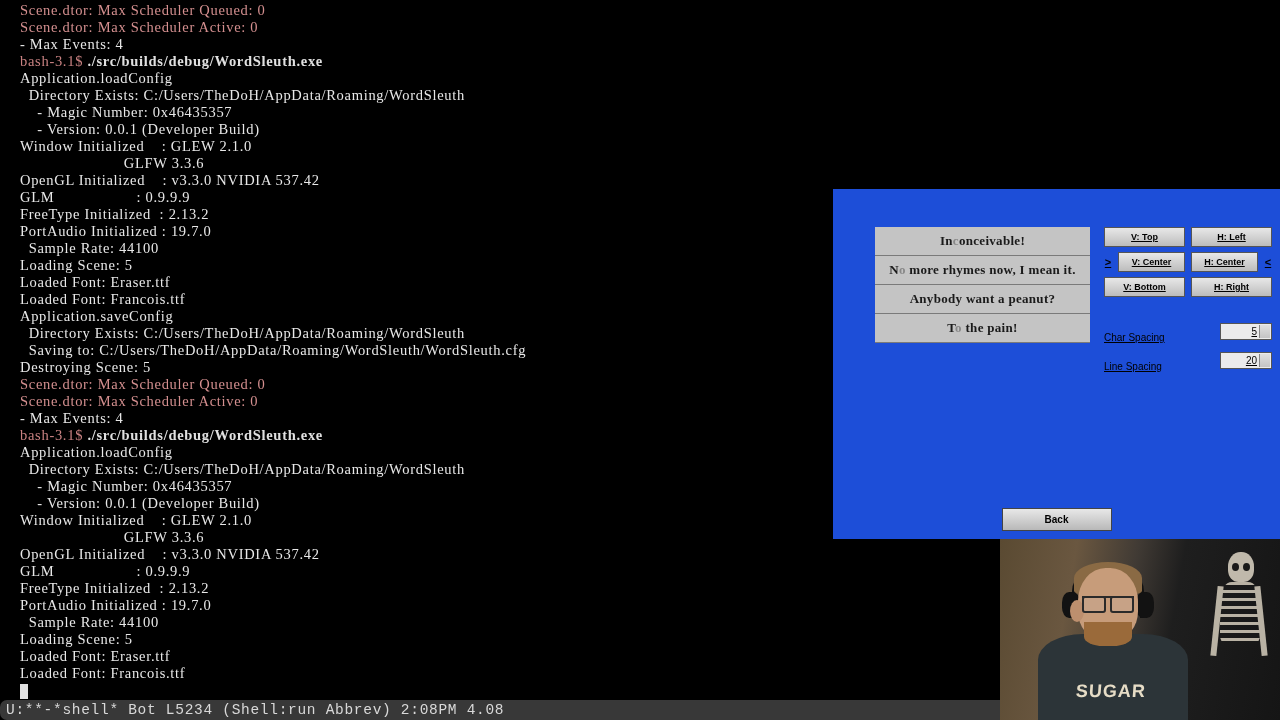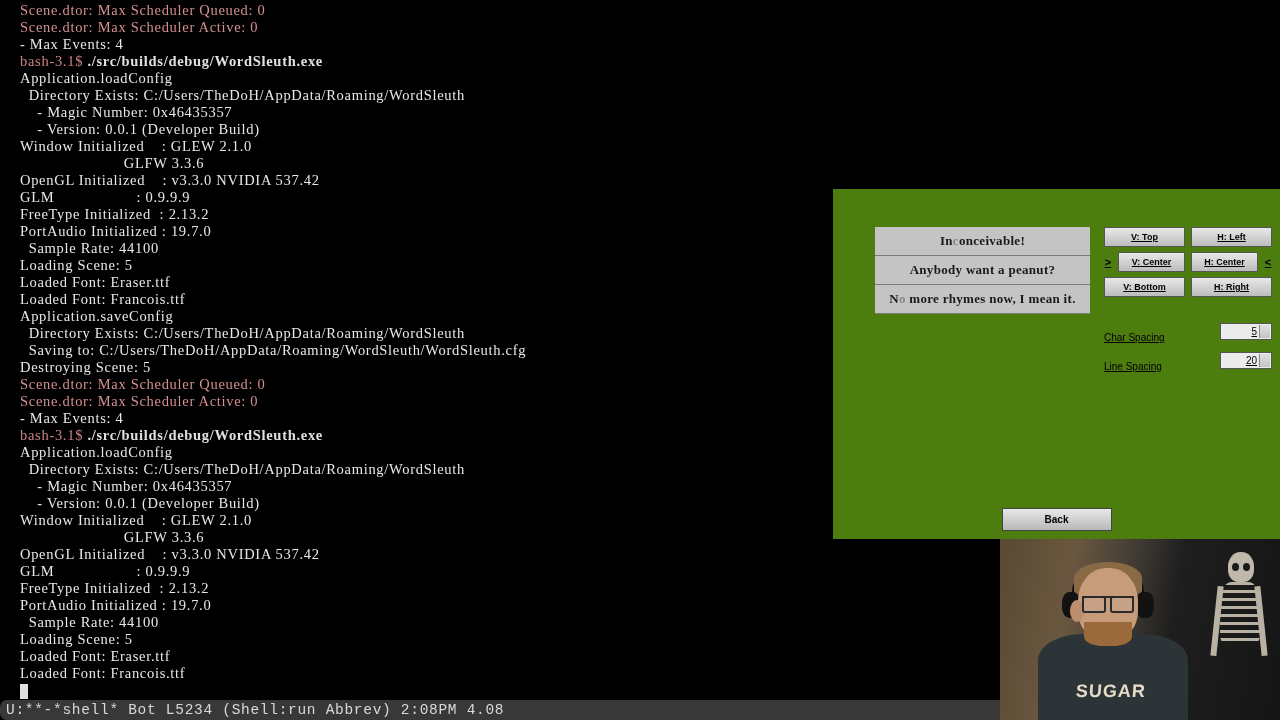--- a/index.html
+++ b/index.html
@@ -2,21 +2,21 @@
 <html><head>
 <meta charset="utf-8">
 <style>
   * { margin:0; padding:0; box-sizing:border-box; }
   body { width:1280px; height:720px; background:#000; font-family:"Courier New",monospace; overflow:hidden; position:relative; }
   .terminal { position:absolute; top:0; left:14px; width:1280px; height:619px; background:#000; color:#e8e8e8; font-size:14.5px; line-height:17px; padding:2px 6px; white-space:pre; letter-spacing:0.7px;font-family:Liberation Serif, serif; }
   .pink { color:#d48f8f; }
   .prompt { color:#c98282; }
   .cmd { color:#e0e0e0; font-weight:bold; }
   .statusbar { position:absolute; left:0; bottom:0; width:1280px; height:20px; background:#383838; color:#d8d8d8; font-size:14.5px; line-height:20px; padding:0 6px; letter-spacing:0.7px;border-radius:7px; }
-  .app-window { position:absolute; top:189px; left:833px; width:447px; height:350px; background:#4d7c0f; }
+  .app-window { position:absolute; top:189px; left:833px; width:447px; height:350px; background:#1d4ed8; }
   .text-panel { position:absolute; top:38px; left:42px; width:215px; }
   .text-item { background:#c4c4c4; color:#1a1a1a; border-bottom:1px solid #7a7a7a; font-family:Georgia,serif; font-weight:bold; font-size:13px; text-align:center; padding:6px 4px; letter-spacing:0.3px; }
   .text-item .mark { color:#888; }
   .controls { position:absolute; top:38px; right:8px; width:168px; font-family:Arial,sans-serif;text-decoration:underline; }
   .btn-row { display:flex; gap:6px; margin-bottom:5px; }
   .btn-row.arrows { align-items:center; }
   .btn-row .arrow { color:#000; font-size:11px; font-weight:bold; width:8px; text-align:center; }
   .mini-btn { flex:1; background:linear-gradient(#e8e8e8,#bcbcbc); border:1px solid #555; font-size:9px; font-weight:bold; text-align:center; padding:4px 0; cursor:pointer; color:#000; }
   .spacer { height:18px; }
   .numrow { display:flex; align-items:center; margin-bottom:6px; }
@@ -93,22 +93,23 @@
 <span class="">Loading Scene: 5</span>
 <span class="">Loaded Font: Eraser.ttf</span>
 <span class="">Loaded Font: Francois.ttf</span>
 <span class="cursor-line"></span></div>
 
 <div class="statusbar">U:**-*shell*      Bot L5234  (Shell:run Abbrev) 2:08PM 4.08</div>
 
 <div class="app-window">
   <div class="text-panel" id="textpanel">
       <div class="text-item">In<span class="mark">c</span>onceivable!</div>
+      <div class="text-item">N<span class="mark">o</span> more rhymes now, I mean it.</div>
       <div class="text-item">Anybody want a peanut?</div>
-      <div class="text-item">N<span class="mark">o</span> more rhymes now, I mean it.</div>
+      <div class="text-item">T<span class="mark">o</span> the pain!</div>
     </div>
   <div class="controls">
     <div class="btn-row">
       <div class="mini-btn">V: Top</div>
       <div class="mini-btn">H: Left</div>
     </div>
     <div class="btn-row arrows">
       <span class="arrow">&gt;</span>
       <div class="mini-btn">V: Center</div>
       <div class="mini-btn">H: Center</div>

